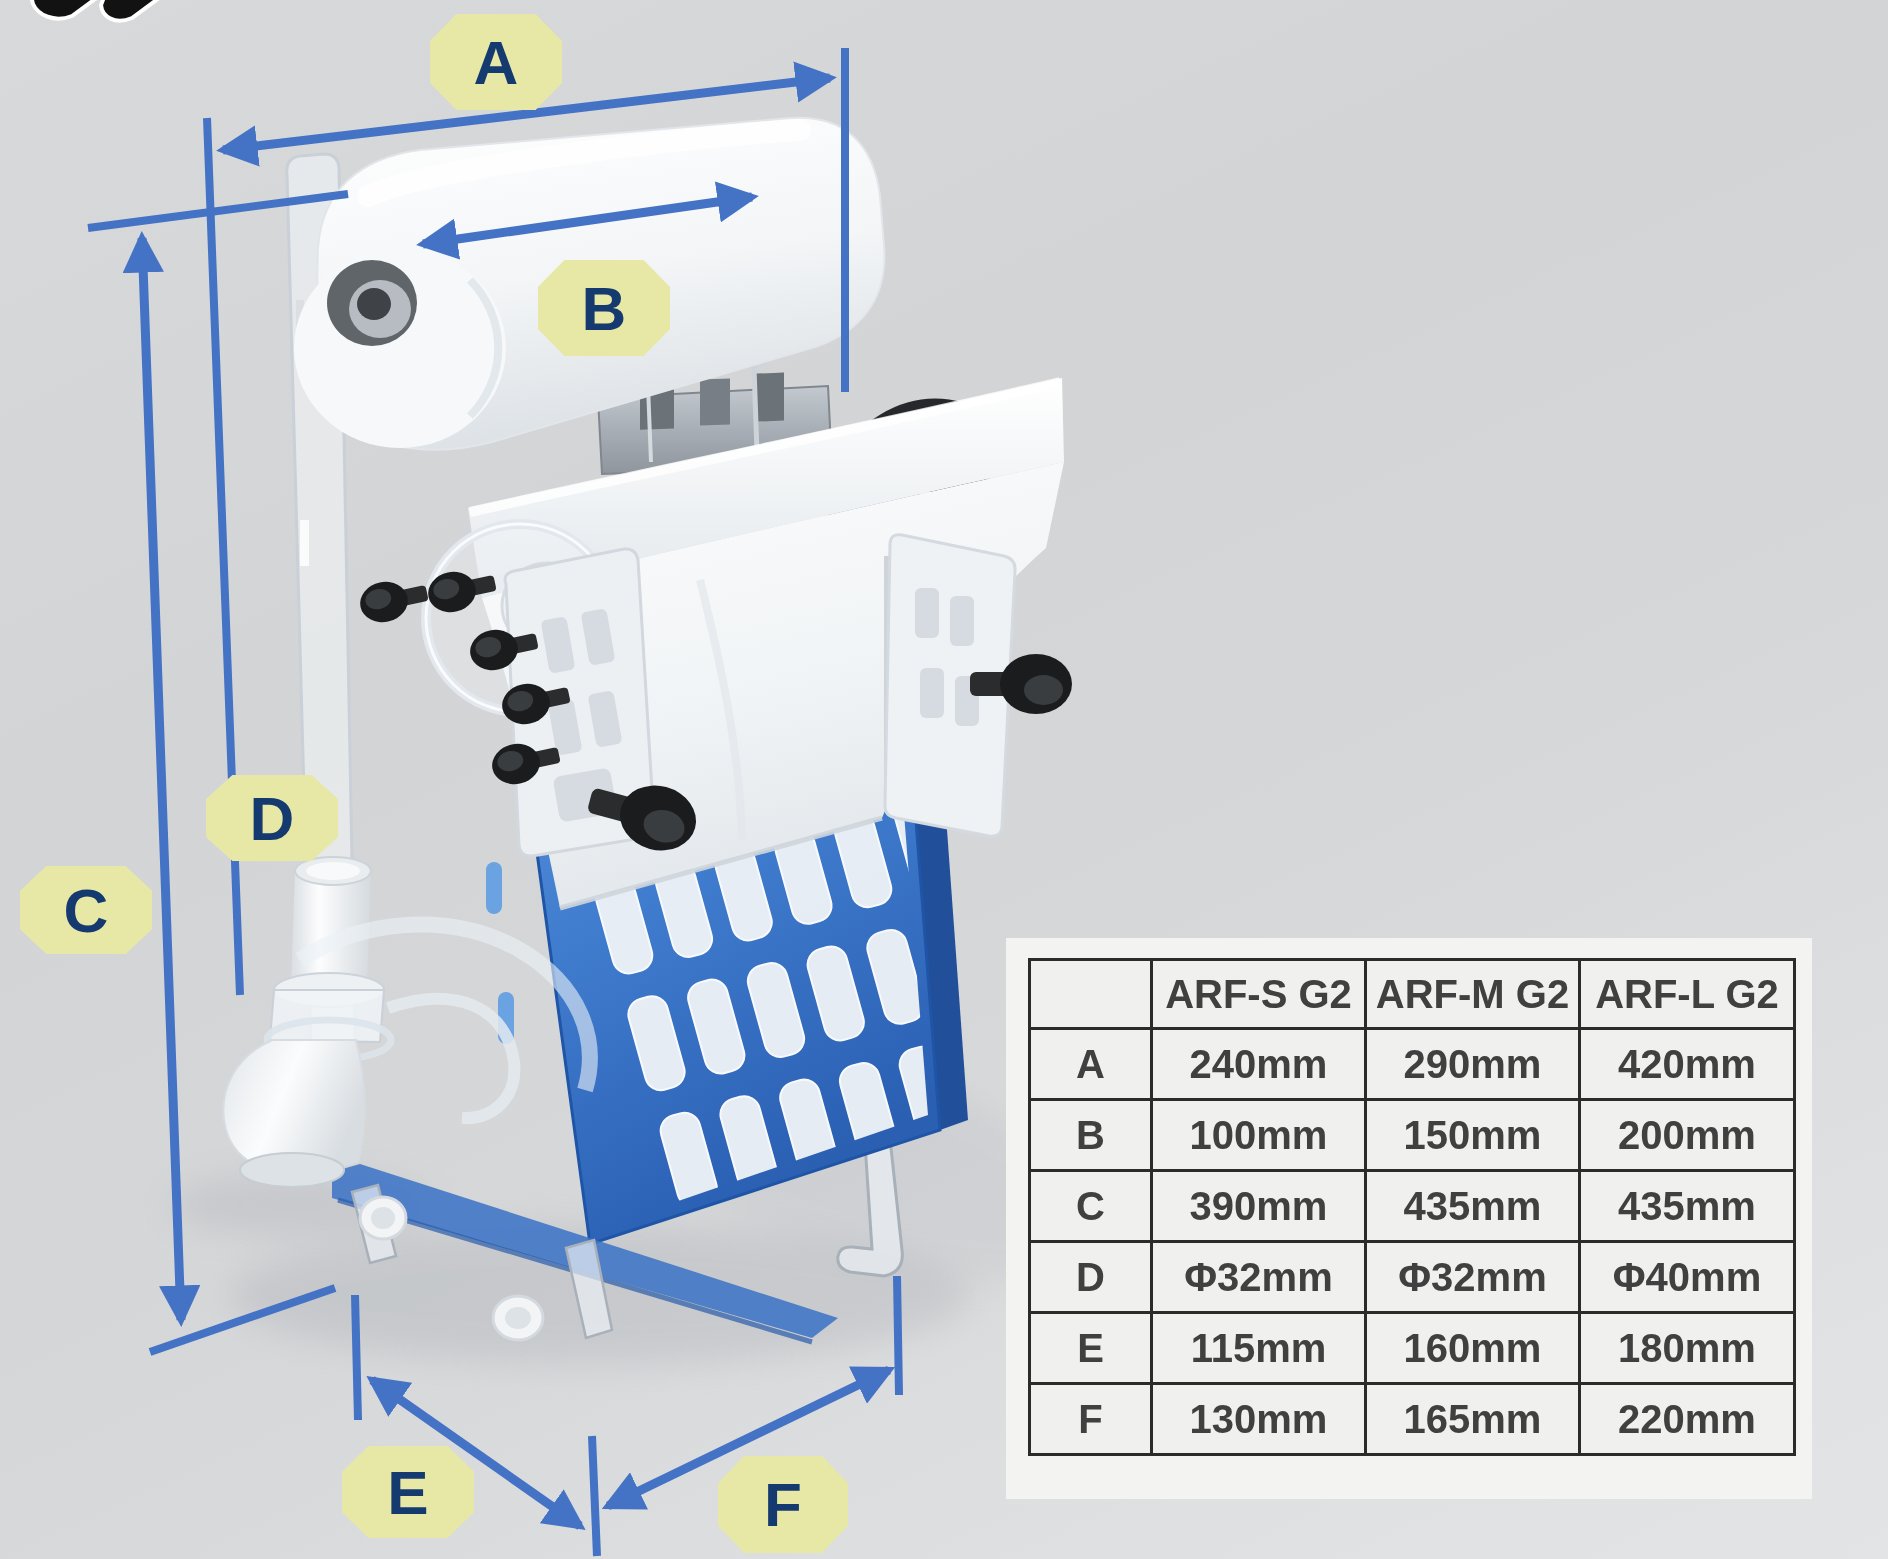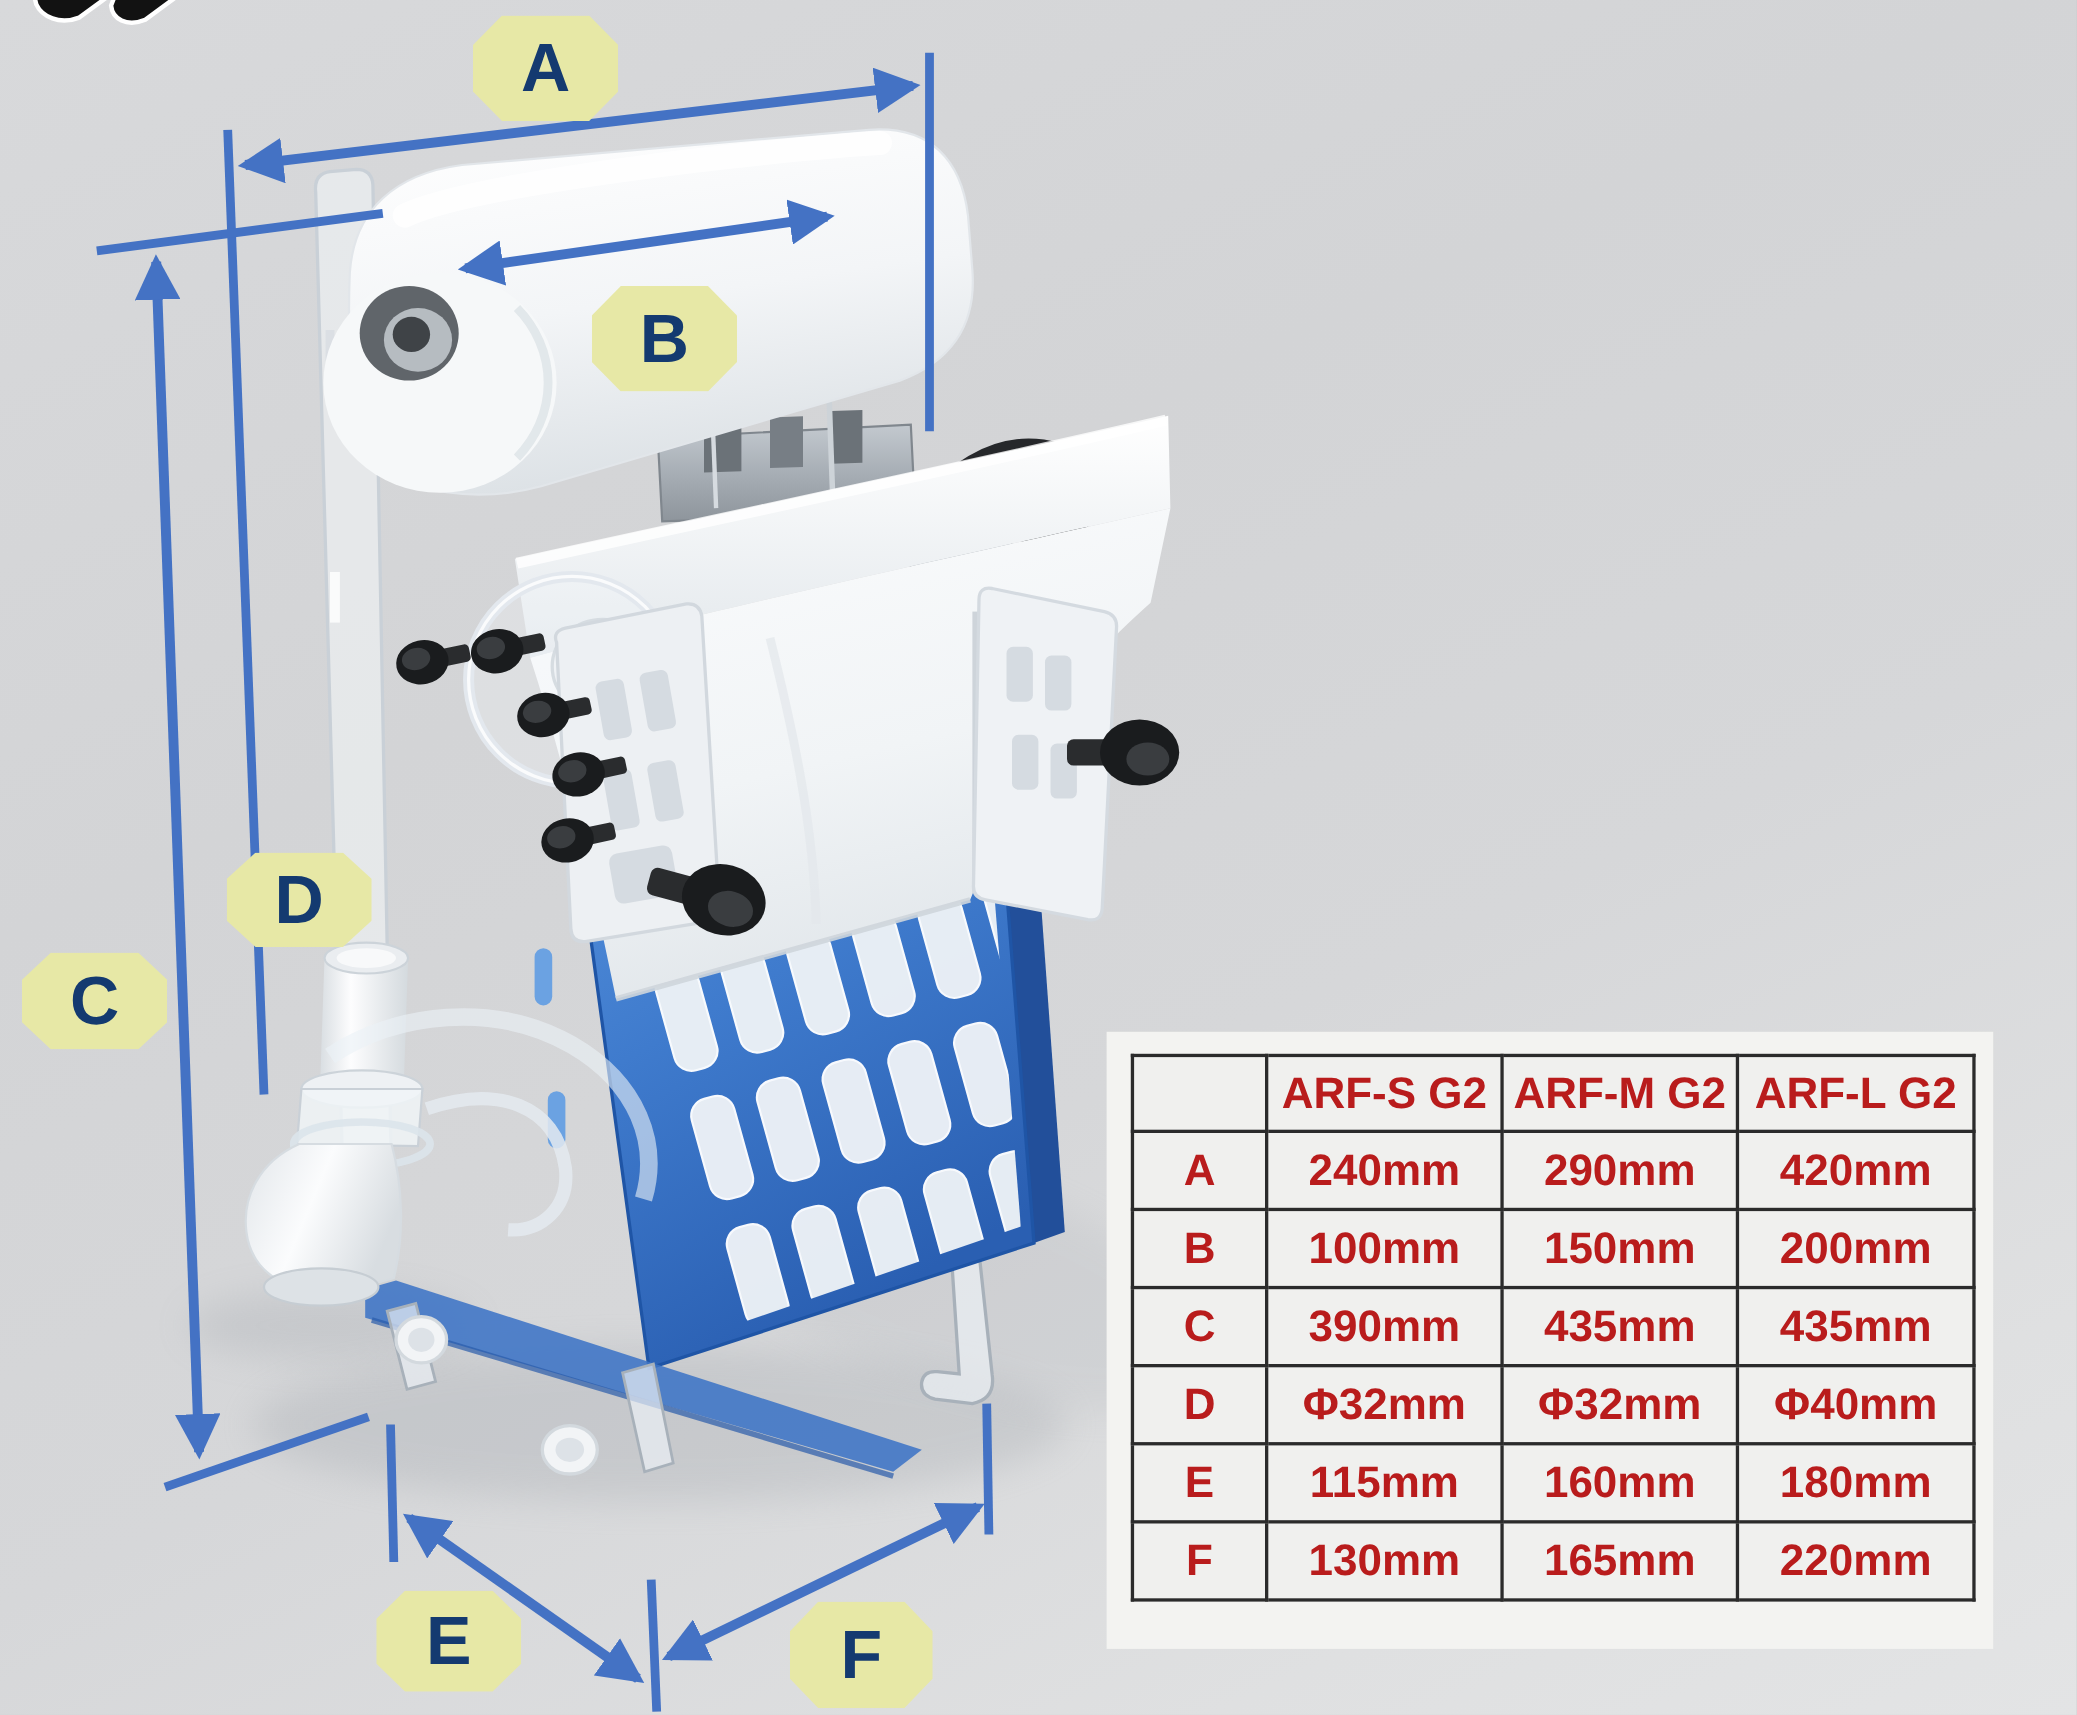--- a/index.html
+++ b/index.html
@@ -15,21 +15,21 @@
     clip-path:polygon(20% 0,80% 0,100% 28%,100% 72%,80% 100%,20% 100%,0 72%,0 28%);
   }
   .spec-panel{
     position:absolute;left:1006px;top:938px;width:806px;height:561px;
     background:#f3f3f1;
   }
   table.spec{
     position:absolute;left:22px;top:20px;border-collapse:collapse;table-layout:fixed;width:768px;
   }
   table.spec th,table.spec td{
-    border:3px solid #2b2b2b;background:#f0f0ee;color:#b91c1c;
+    border:3px solid #2b2b2b;background:#f0f0ee;color:#404040;
     font-weight:700;font-size:40px;text-align:center;vertical-align:middle;
     padding:0;overflow:hidden;
   }
   table.spec th{height:66px;}
   table.spec td{height:68px;}
 </style>
 </head>
 <body>
 
 <div id="screen">

